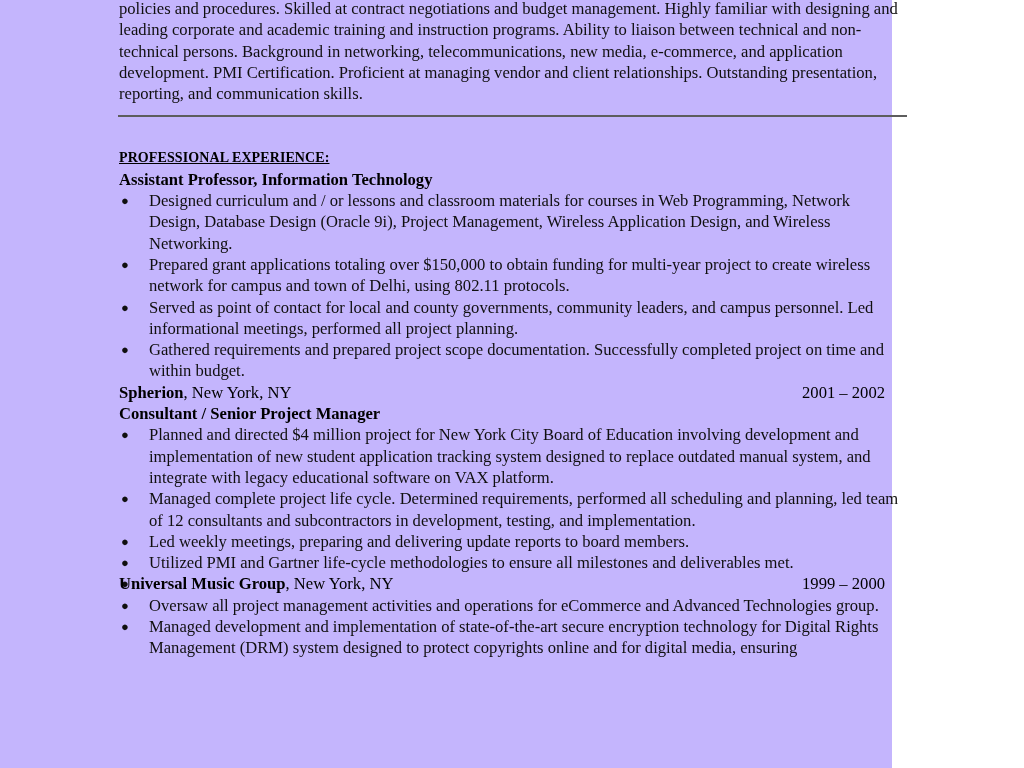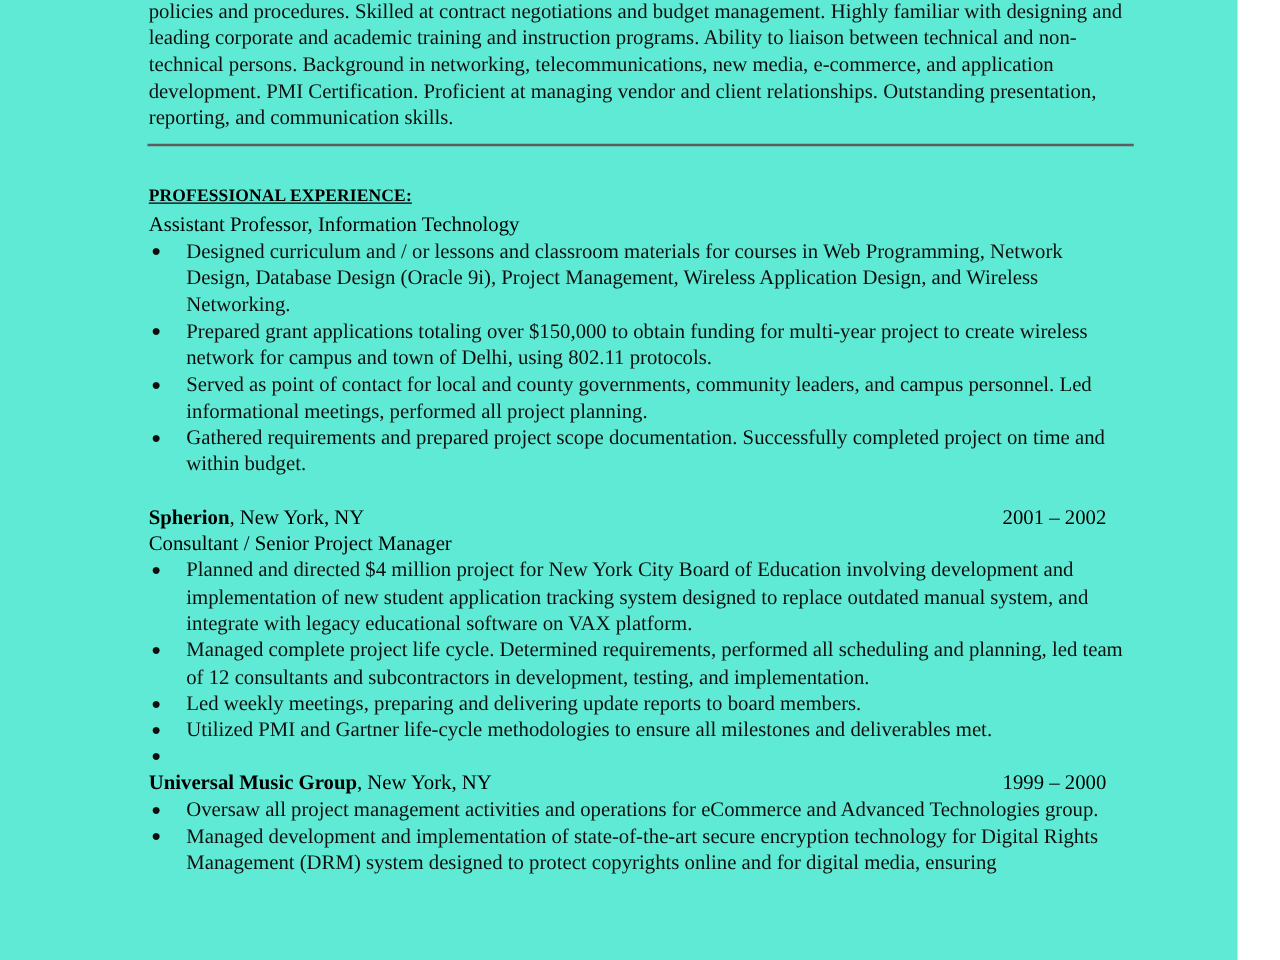--- a/index.html
+++ b/index.html
@@ -9,23 +9,23 @@
   }
   body {
     width: 1024px;
     height: 768px;
     overflow: hidden;
     font-family: "Liberation Serif", "DejaVu Serif", serif;
     color: #000000;
   }
   .page {
     position: relative;
-    width: 990px;
+    width: 892px;
     height: 768px;
-    background: #5eead4;
+    background: #c4b5fd;
   }
   .content {
     position: absolute;
     left: 119px;
     top: -2px;
     width: 785px;
   }
   .para {
     font-size: 16.6px;
     line-height: 21.3px;
@@ -46,21 +46,20 @@
     line-height: 21.3px;
     font-weight: bold;
     text-decoration: underline;
     margin-top: 30px;
     letter-spacing: 0.1px;
   }
   .job {
     margin-top: 0;
   }
   .job.spaced {
-    margin-top: 21px;
   }
   .job-line {
     position: relative;
     font-size: 16.6px;
     line-height: 21.3px;
     height: 21.3px;
   }
   .org {
     font-weight: bold;
   }
@@ -70,21 +69,21 @@
   .dates {
     position: absolute;
     right: 19px;
     top: 0;
     font-weight: normal;
     white-space: nowrap;
   }
   .job-title {
     font-size: 16.6px;
     line-height: 21.3px;
-    font-weight: normal;
+    font-weight: bold;
   }
   ul.bullets {
     list-style: none;
     margin: 0;
     padding: 0;
   }
   ul.bullets li {
     position: relative;
     font-size: 16.6px;
     line-height: 21.3px;

